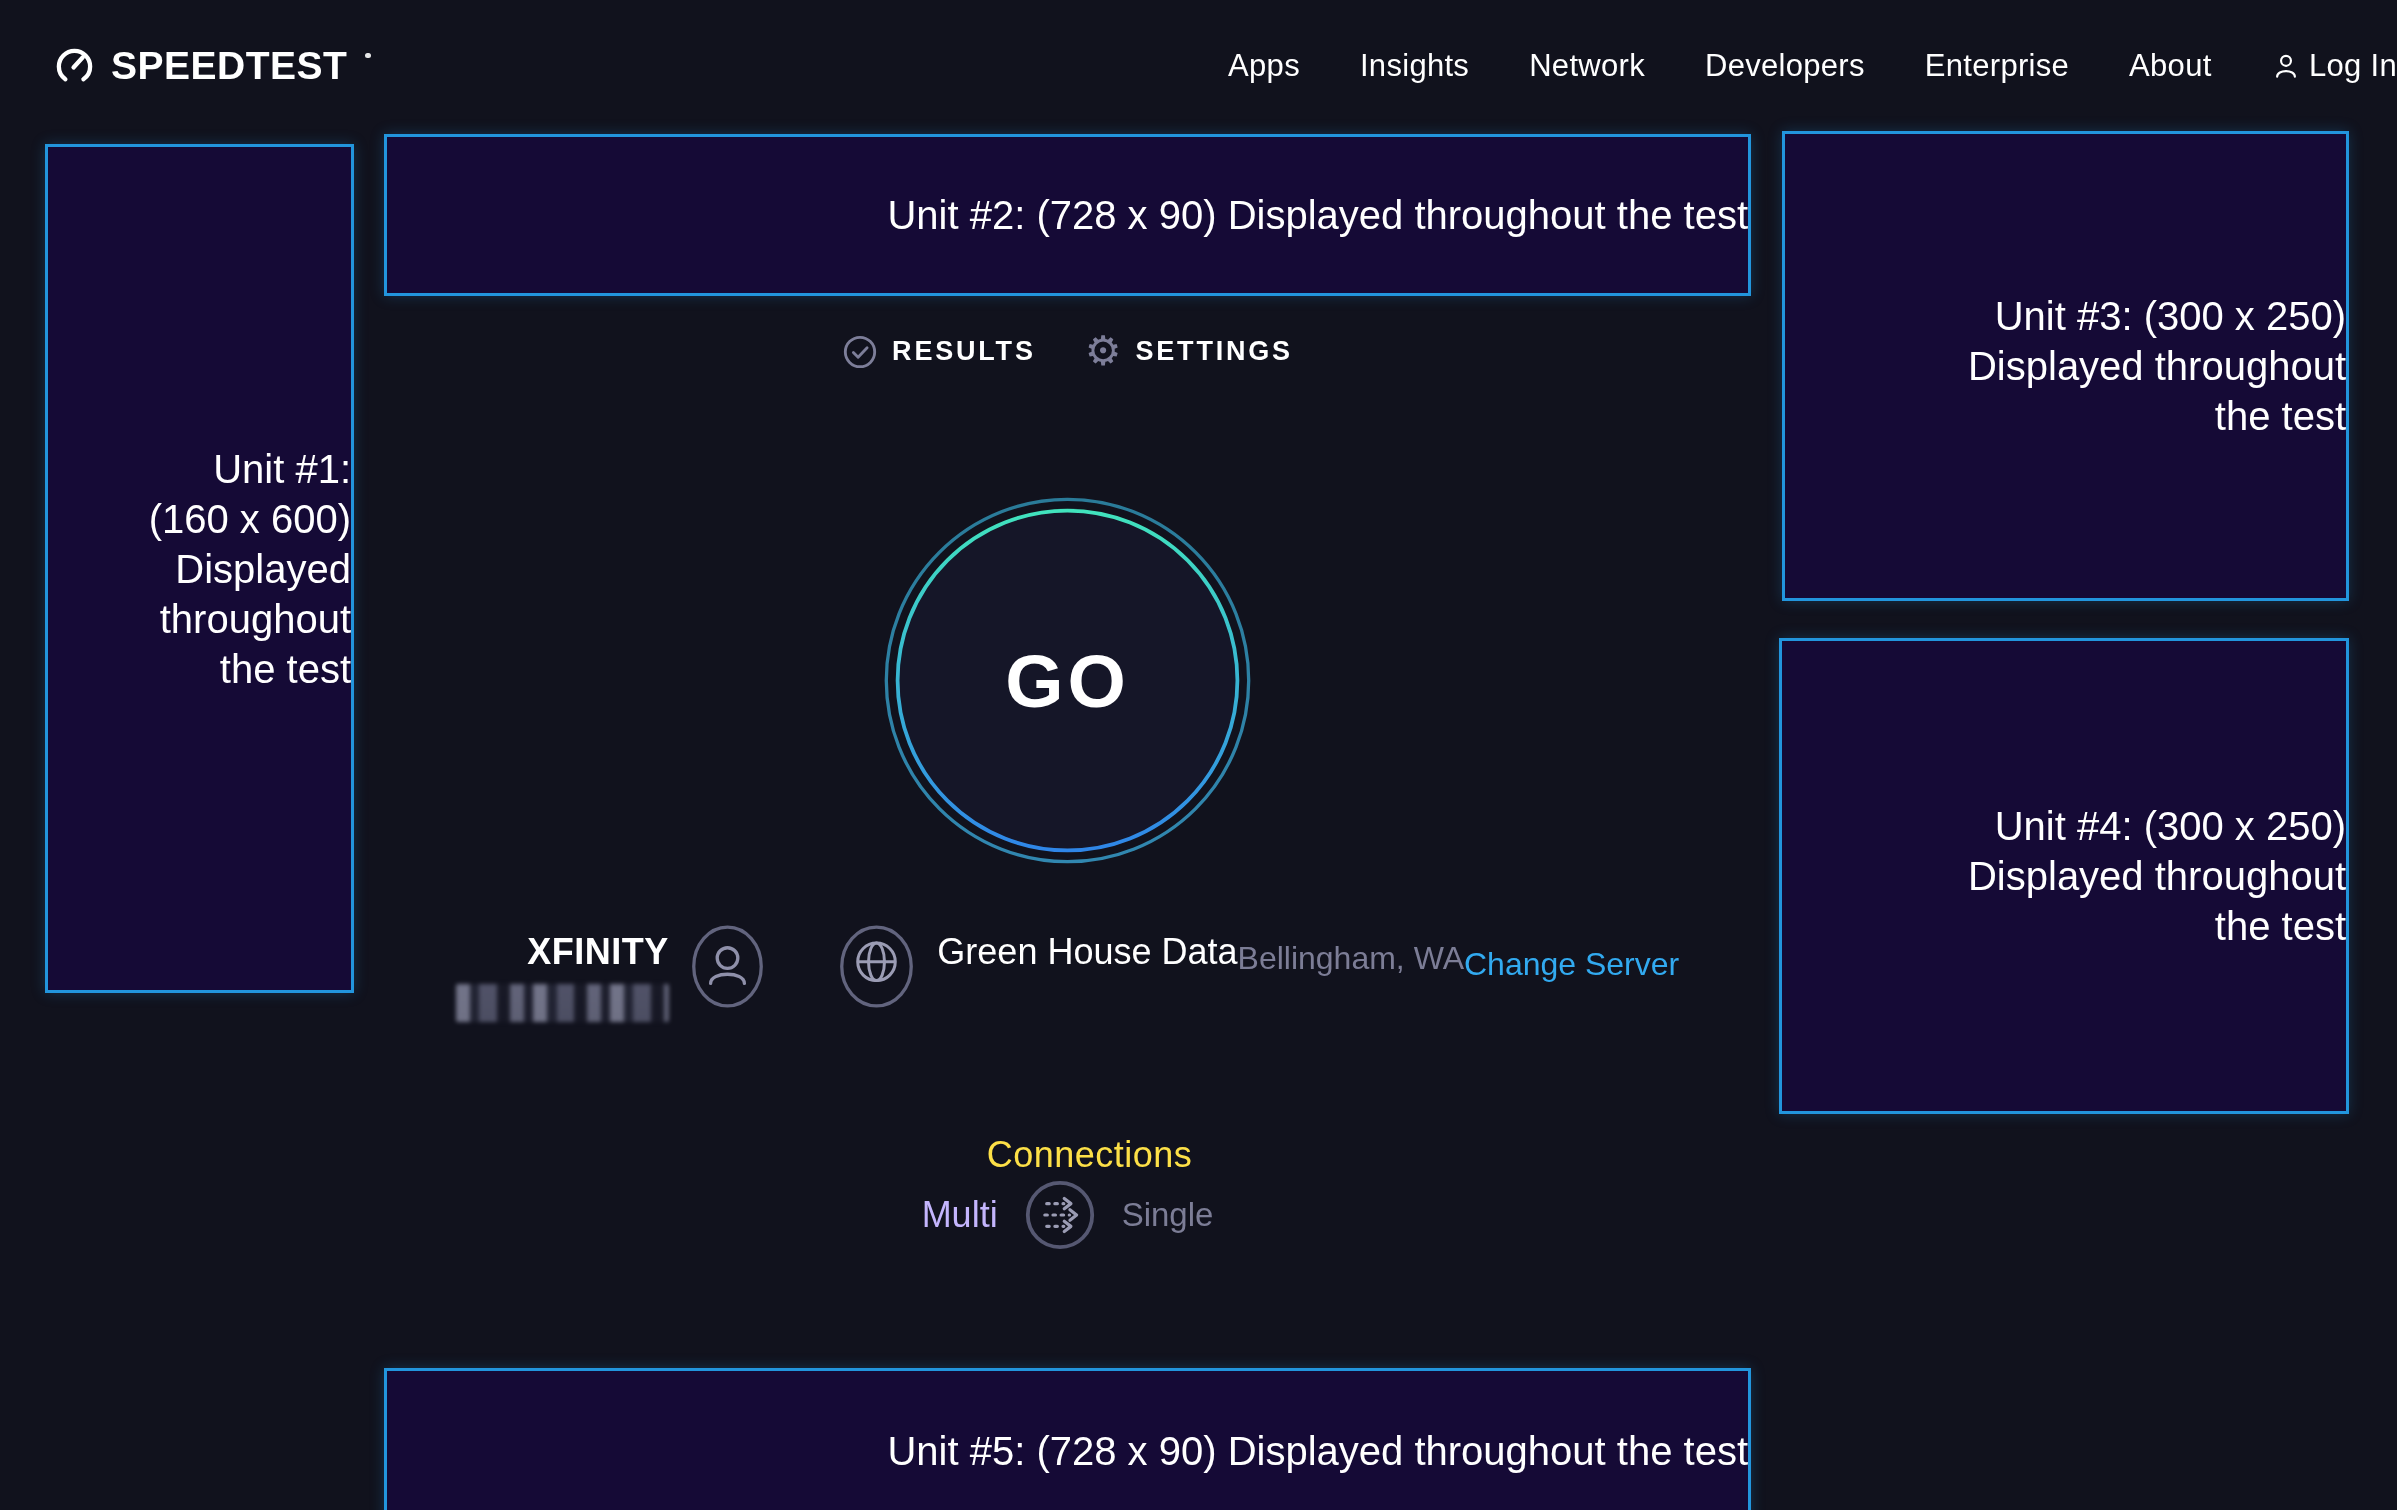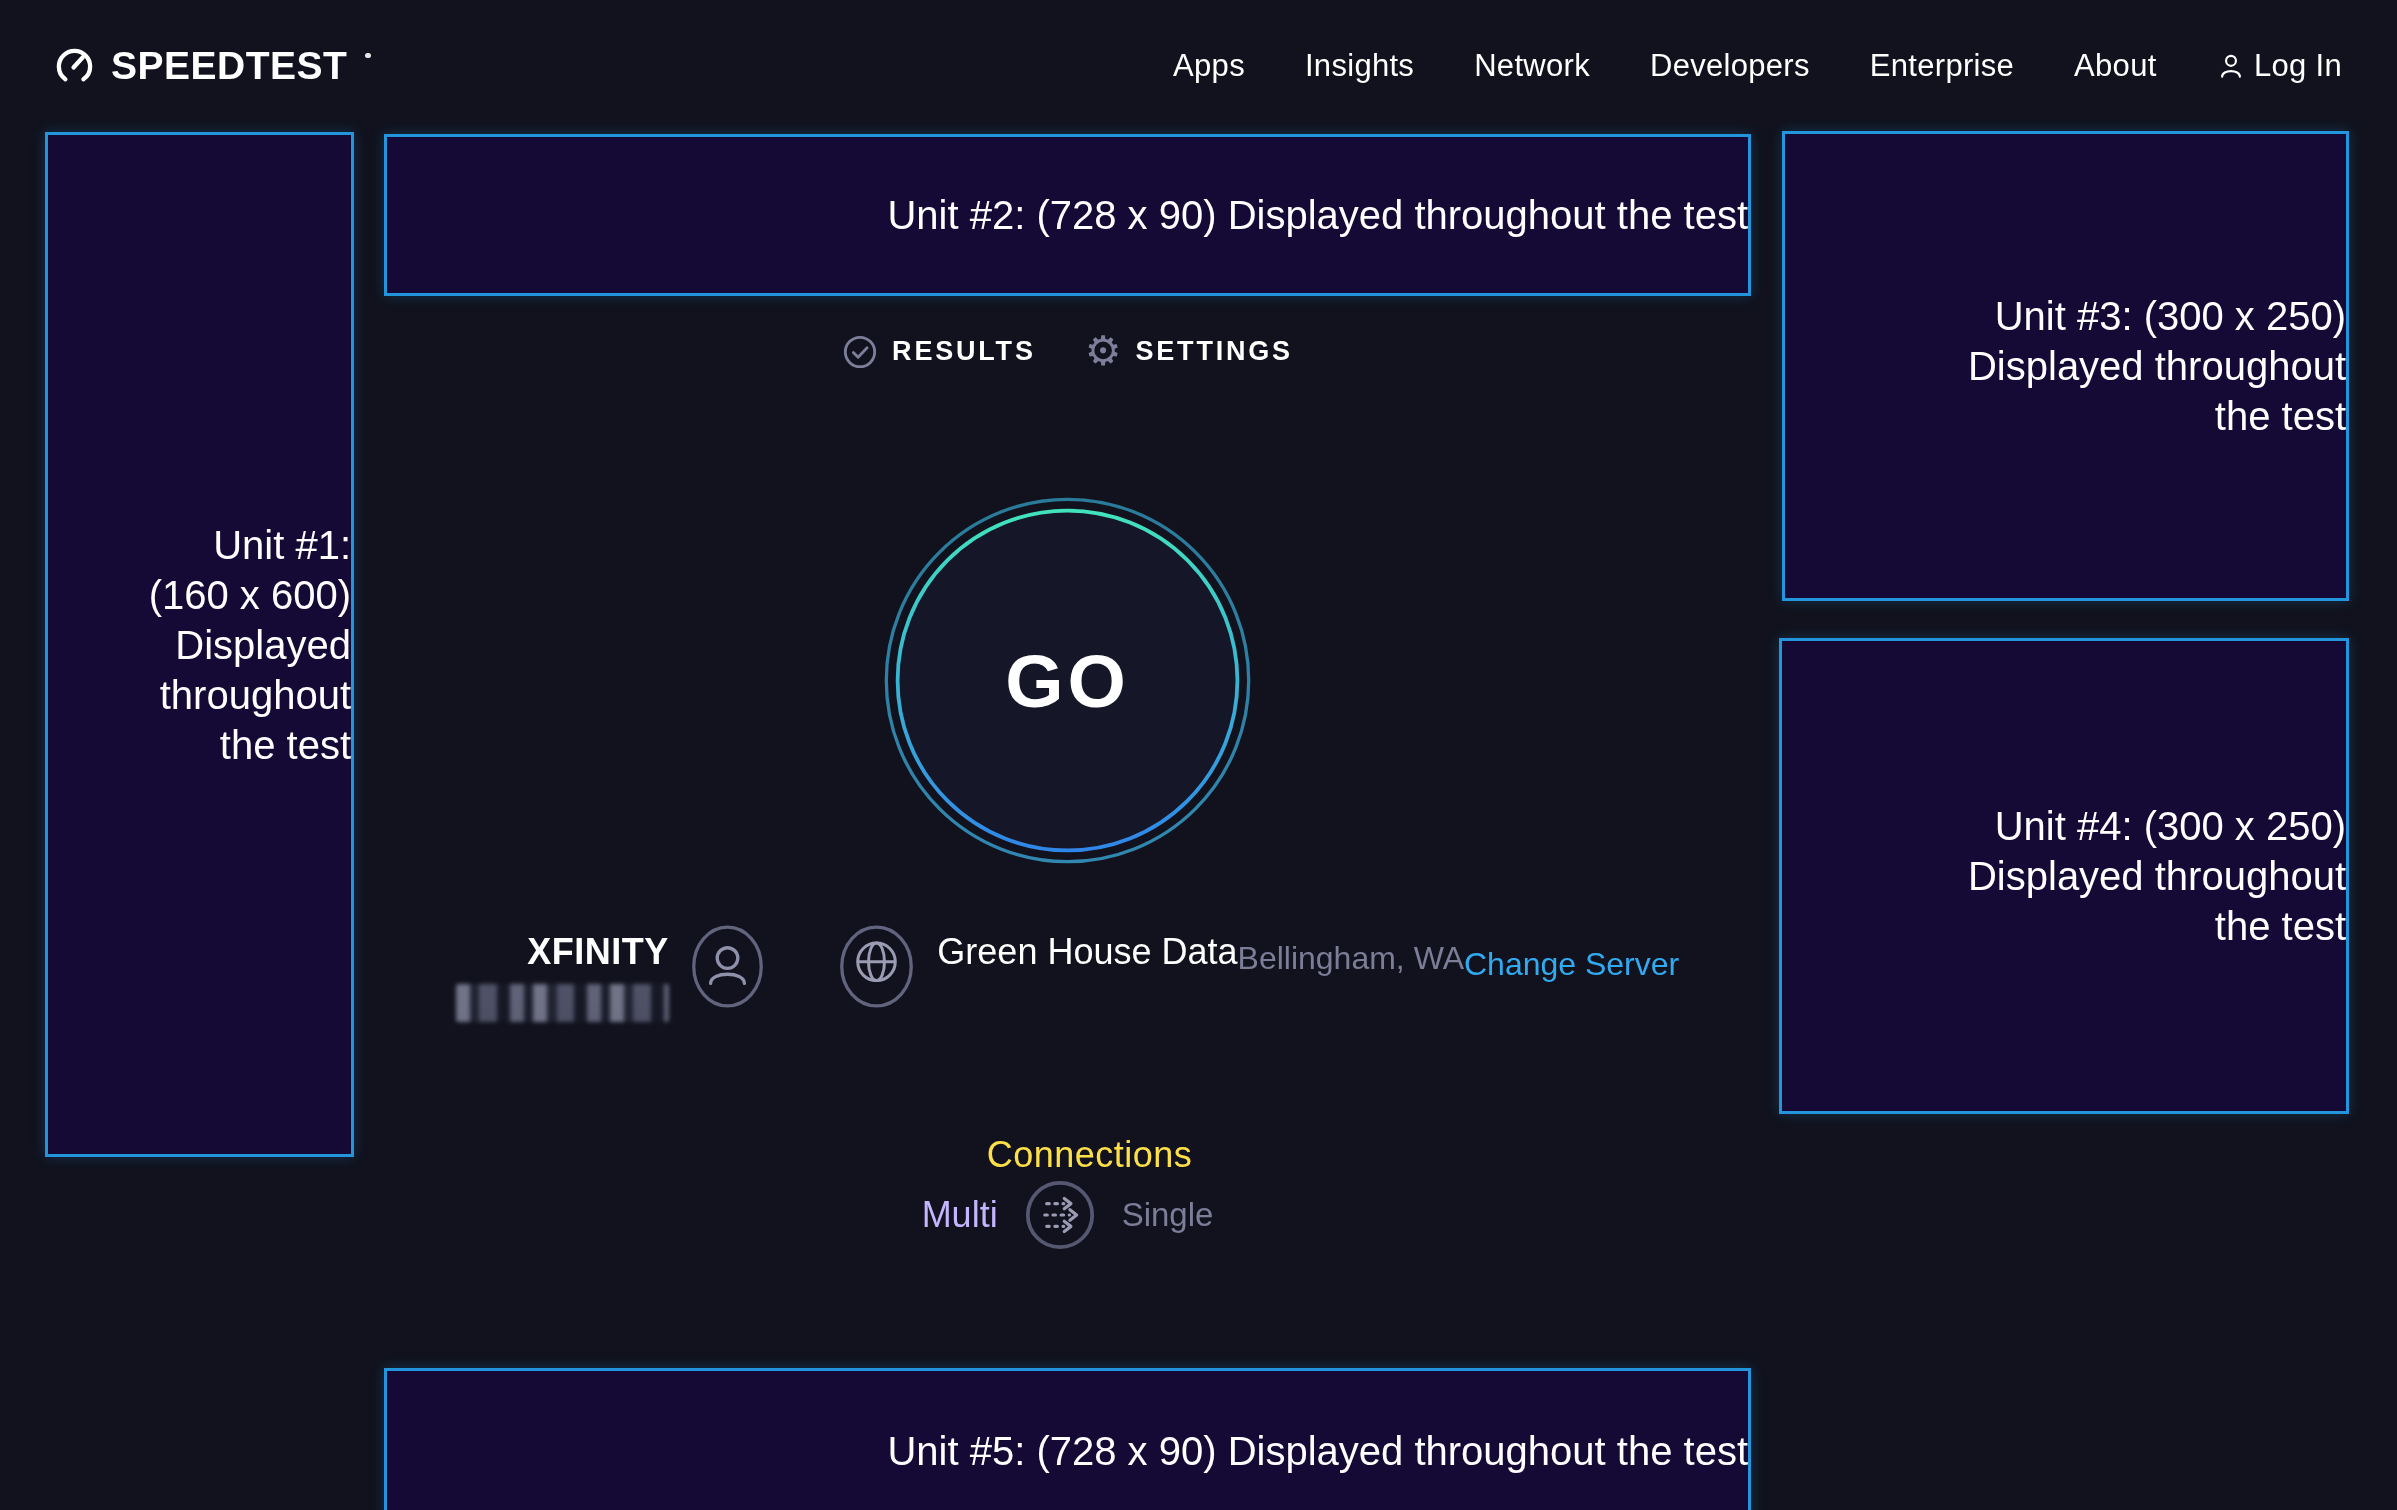--- a/index.html
+++ b/index.html
@@ -7,33 +7,33 @@
     width:2397px;height:1510px;overflow:hidden;position:relative;
     background:#11121d;
     font-family:"Liberation Sans","DejaVu Sans",sans-serif;
     -webkit-font-smoothing:antialiased;
   }
   
   .header{position:absolute;top:0;left:0;width:2397px;height:132px;display:flex;align-items:center;}
   .brand{display:flex;align-items:center;gap:15px;margin-left:53px;cursor:pointer;}
   .brand-text{color:#fff;font-size:39px;font-weight:700;letter-spacing:0.5px;}
   .tm-dot{display:inline-block;width:5.6px;height:5.6px;background:#fff;border-radius:50%;margin:-21px 0 0 2.8px;vertical-align:top;opacity:.9;}
-  .nav{margin-left:auto;margin-right:55px;display:flex;align-items:center;gap:60px;}
+  .nav{margin-left:auto;display:flex;align-items:center;gap:60px;}
   .nav-item{color:#fff;font-size:31px;letter-spacing:0.3px;cursor:pointer;white-space:nowrap;}
   .login{display:flex;align-items:center;gap:9.4px;}
   
   .ad{
     position:absolute;box-sizing:border-box;
     background:#150a36;border:3.8px solid #2295dd;
     box-shadow:0 0 13px rgba(34,149,221,.25);
     display:flex;flex-direction:column;align-items:flex-end;justify-content:center;
     color:#fff;font-size:40px;line-height:1.25;text-align:center;cursor:pointer;
   }
   .ad span{display:block;}
-  .ad-unit1{left:45px;top:132px;width:309px;height:1025px;}
+  .ad-unit1{left:45px;top:144px;width:309px;height:849px;}
   .ad-unit2{left:384px;top:134px;width:1367px;height:162px;}
   .ad-unit3{left:1782px;top:131px;width:567px;height:470px;}
   .ad-unit4{left:1779px;top:638px;width:570px;height:476px;}
   .ad-unit5{left:384px;top:1368px;width:1367px;height:165px;padding-left:32px;}
   
   .tabs{position:absolute;left:384px;top:331px;width:1367px;display:flex;justify-content:center;gap:49px;}
   .tab{display:flex;align-items:center;gap:14px;cursor:pointer;}
   .tab-label{color:#fff;font-size:27px;font-weight:700;letter-spacing:2.8px;}
   .gear-glyph{font-family:"DejaVu Sans",sans-serif;font-size:41px;color:#7d7e99;line-height:1;}
   

